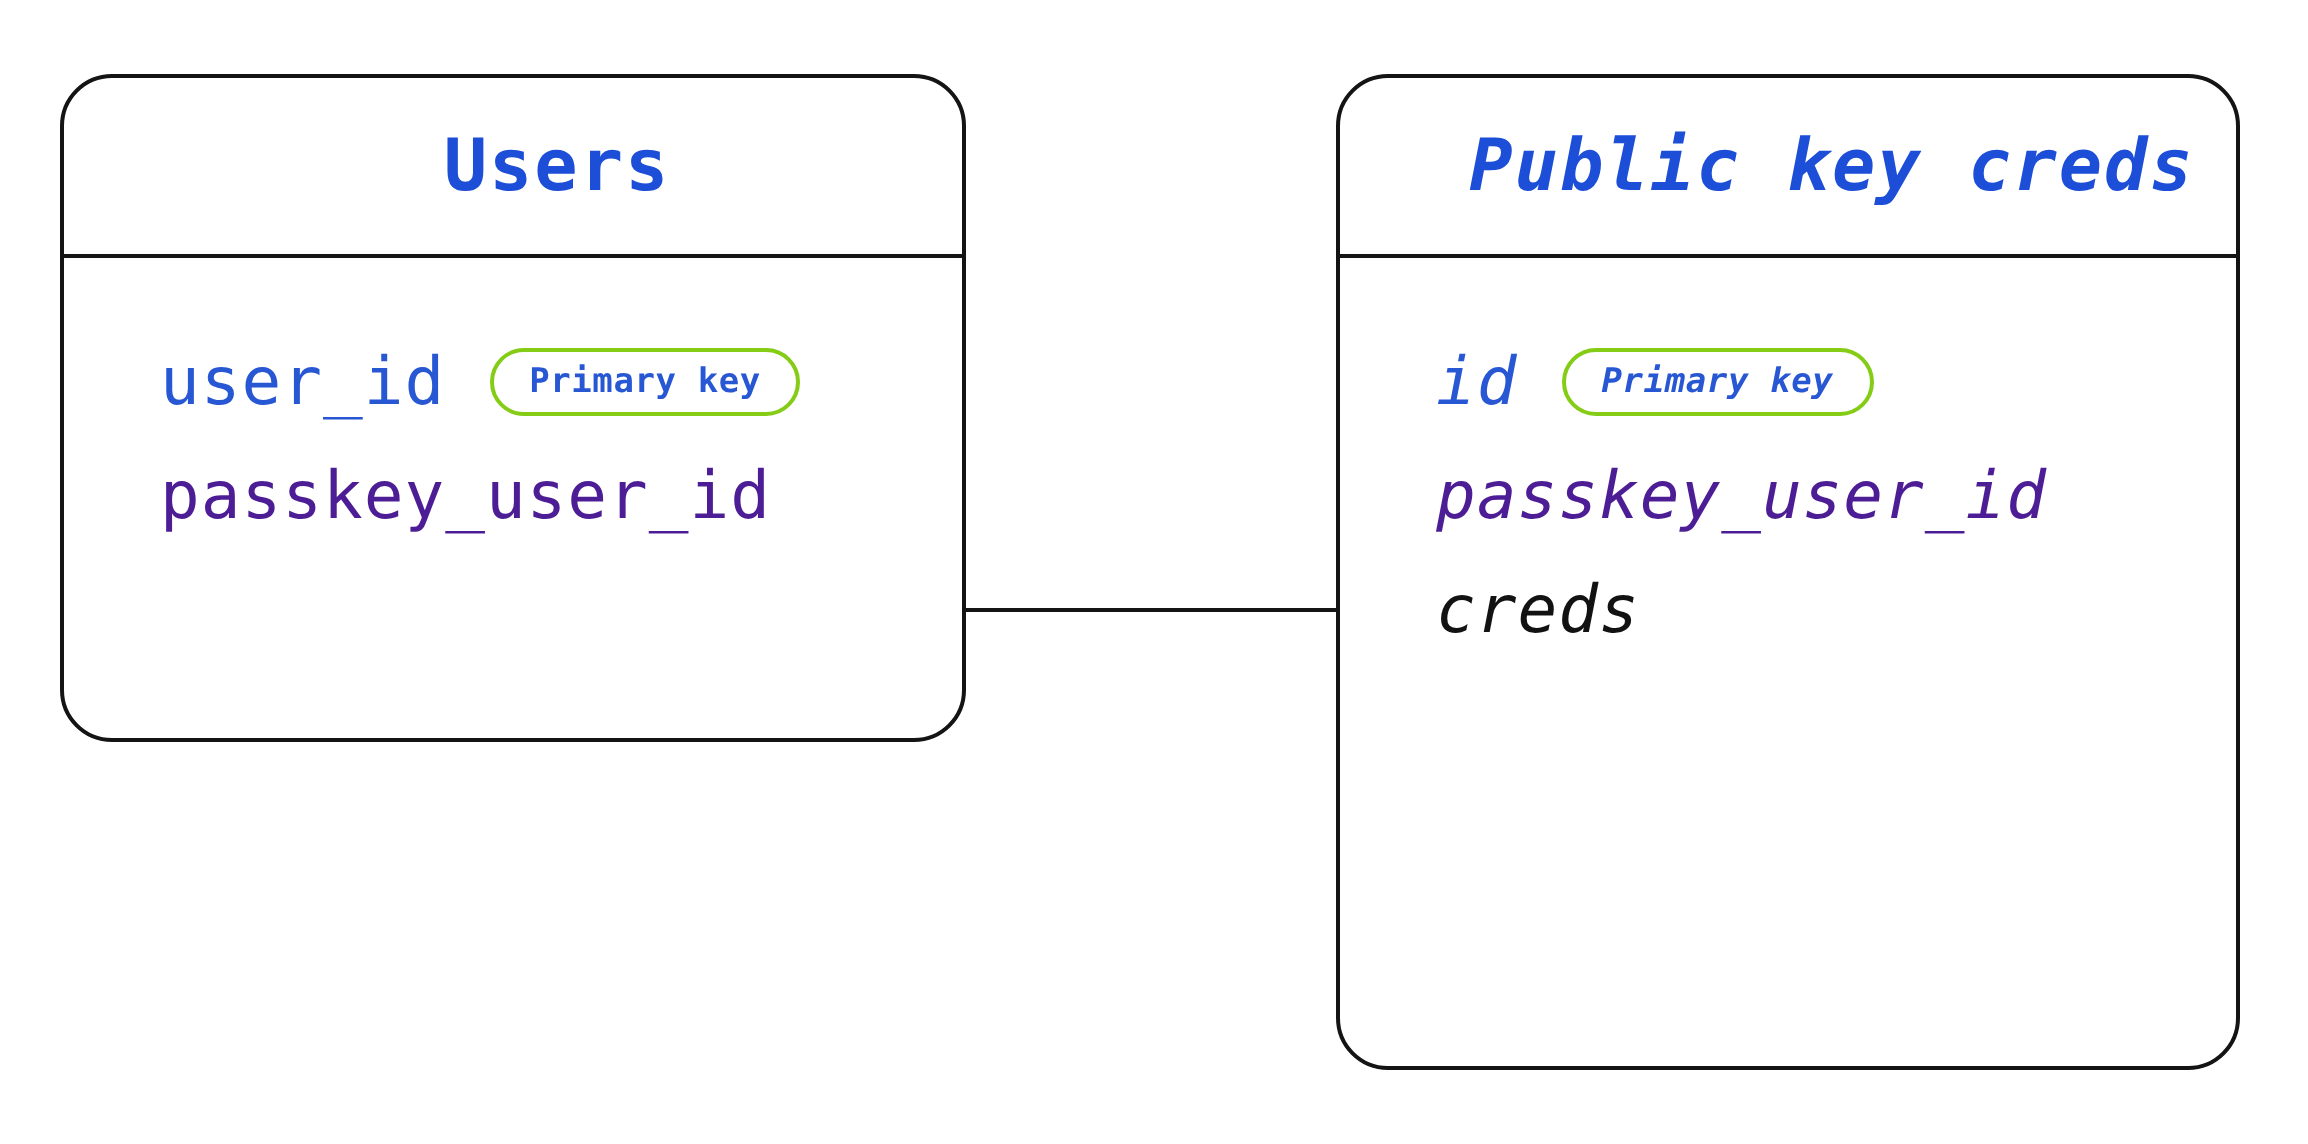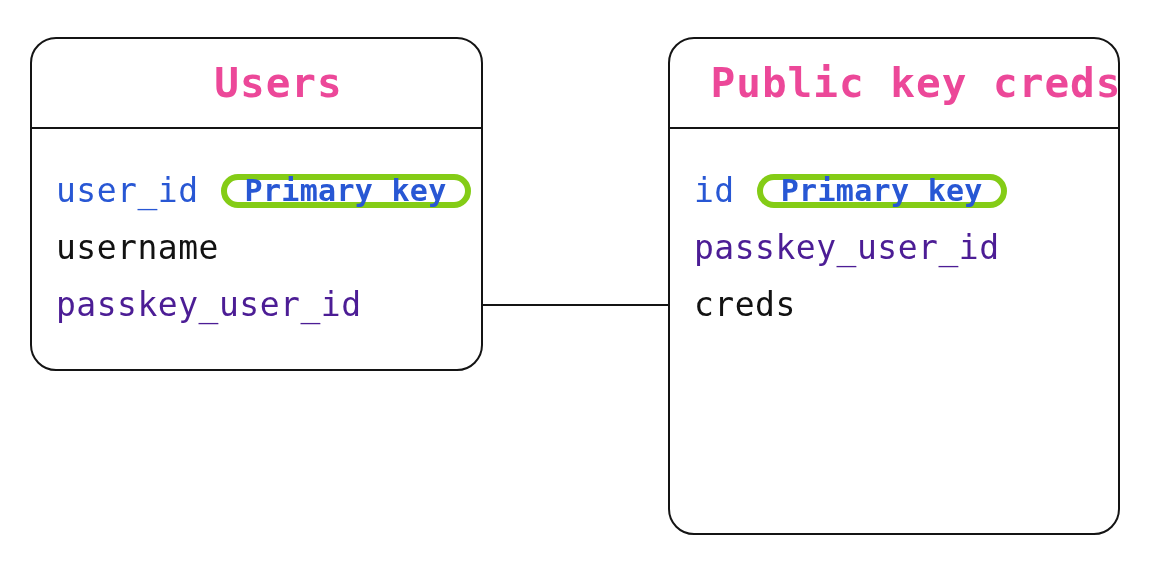--- a/index.html
+++ b/index.html
@@ -29,36 +29,37 @@
     left: 30px;
     top: 37px;
     width: 453px;
     height: 334px;
   }
   #entity-pkc {
     left: 668px;
     top: 37px;
     width: 452px;
     height: 498px;
+    font-style: italic;
   }
   .entity-header {
     height: 88px;
     border-bottom: 2.5px solid #141414;
     display: flex;
     align-items: center;
     justify-content: center;
-    font-size: 41px;
+    font-size: 36px;
     font-weight: bold;
     letter-spacing: 1px;
-    color: #ec4899;
+    color: #1d4ed8;
     white-space: pre;
     padding-left: 44px;
   }
   .fields {
-    padding: 33px 0 0 24px;
+    padding: 33px 0 0 48px;
   }
   .field-row {
     height: 57px;
     display: flex;
     align-items: center;
     gap: 22px;
   }
   .field {
     font-size: 33px;
     letter-spacing: 0.5px;
@@ -66,24 +67,24 @@
   }
   .f-black  { color: #121212; }
   .f-blue   { color: #2857d4; }
   .f-orange { color: #4c1d95; }
   .badge {
     box-sizing: border-box;
     display: inline-flex;
     align-items: center;
     height: 34px;
     padding: 0 18px;
-    border: 6px solid #84cc16;
+    border: 2px solid #84cc16;
     border-radius: 999px;
     color: #2857d4;
-    font-size: 30px;
+    font-size: 17px;
     font-weight: bold;
     letter-spacing: 0.3px;
     white-space: pre;
   }
   .connector {
     position: absolute;
     left: 483px;
     top: 304px;
     width: 185px;
     height: 0;
@@ -94,23 +95,20 @@
 <body>
 
 <div class="diagram">
 
   <div class="entity" id="entity-users">
     <div class="entity-header">Users</div>
     <div class="fields">
       <div class="field-row">
         <span class="field f-blue">user_id</span>
         <span class="badge">Primary key</span>
-      </div>
-      <div class="field-row">
-        <span class="field f-black">username</span>
       </div>
       <div class="field-row">
         <span class="field f-orange">passkey_user_id</span>
       </div>
     </div>
   </div>
 
   <div class="entity" id="entity-pkc">
     <div class="entity-header">Public key creds</div>
     <div class="fields">

